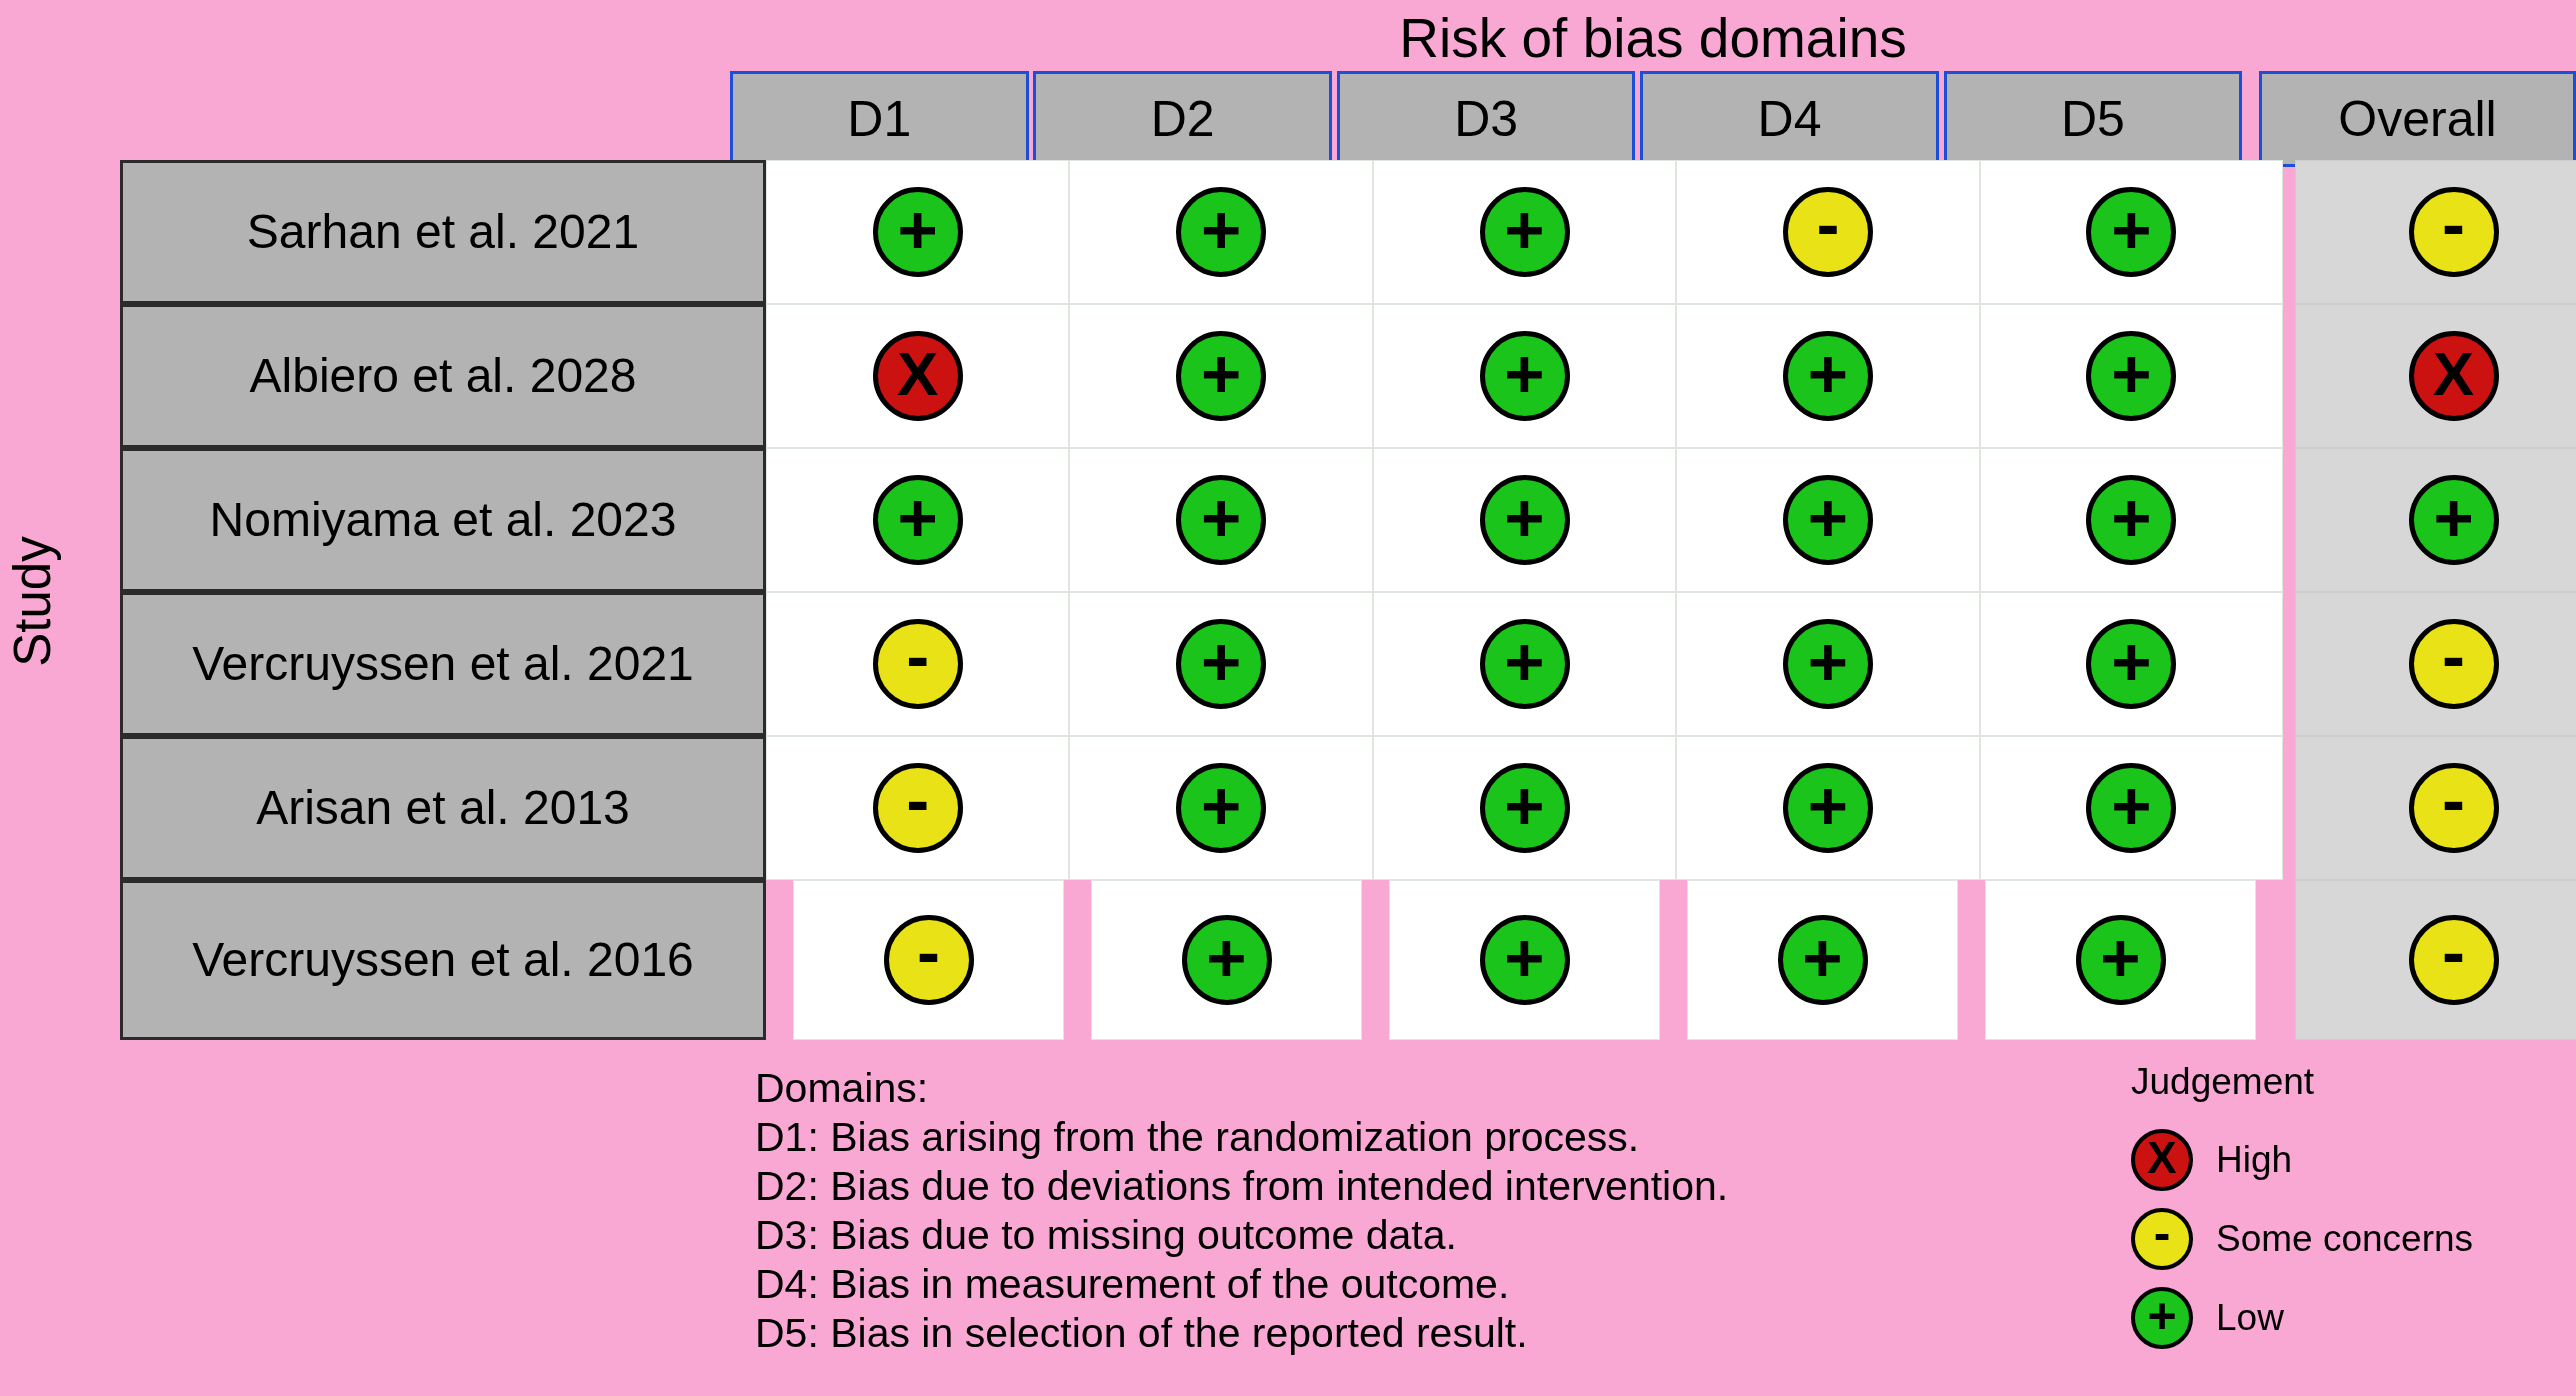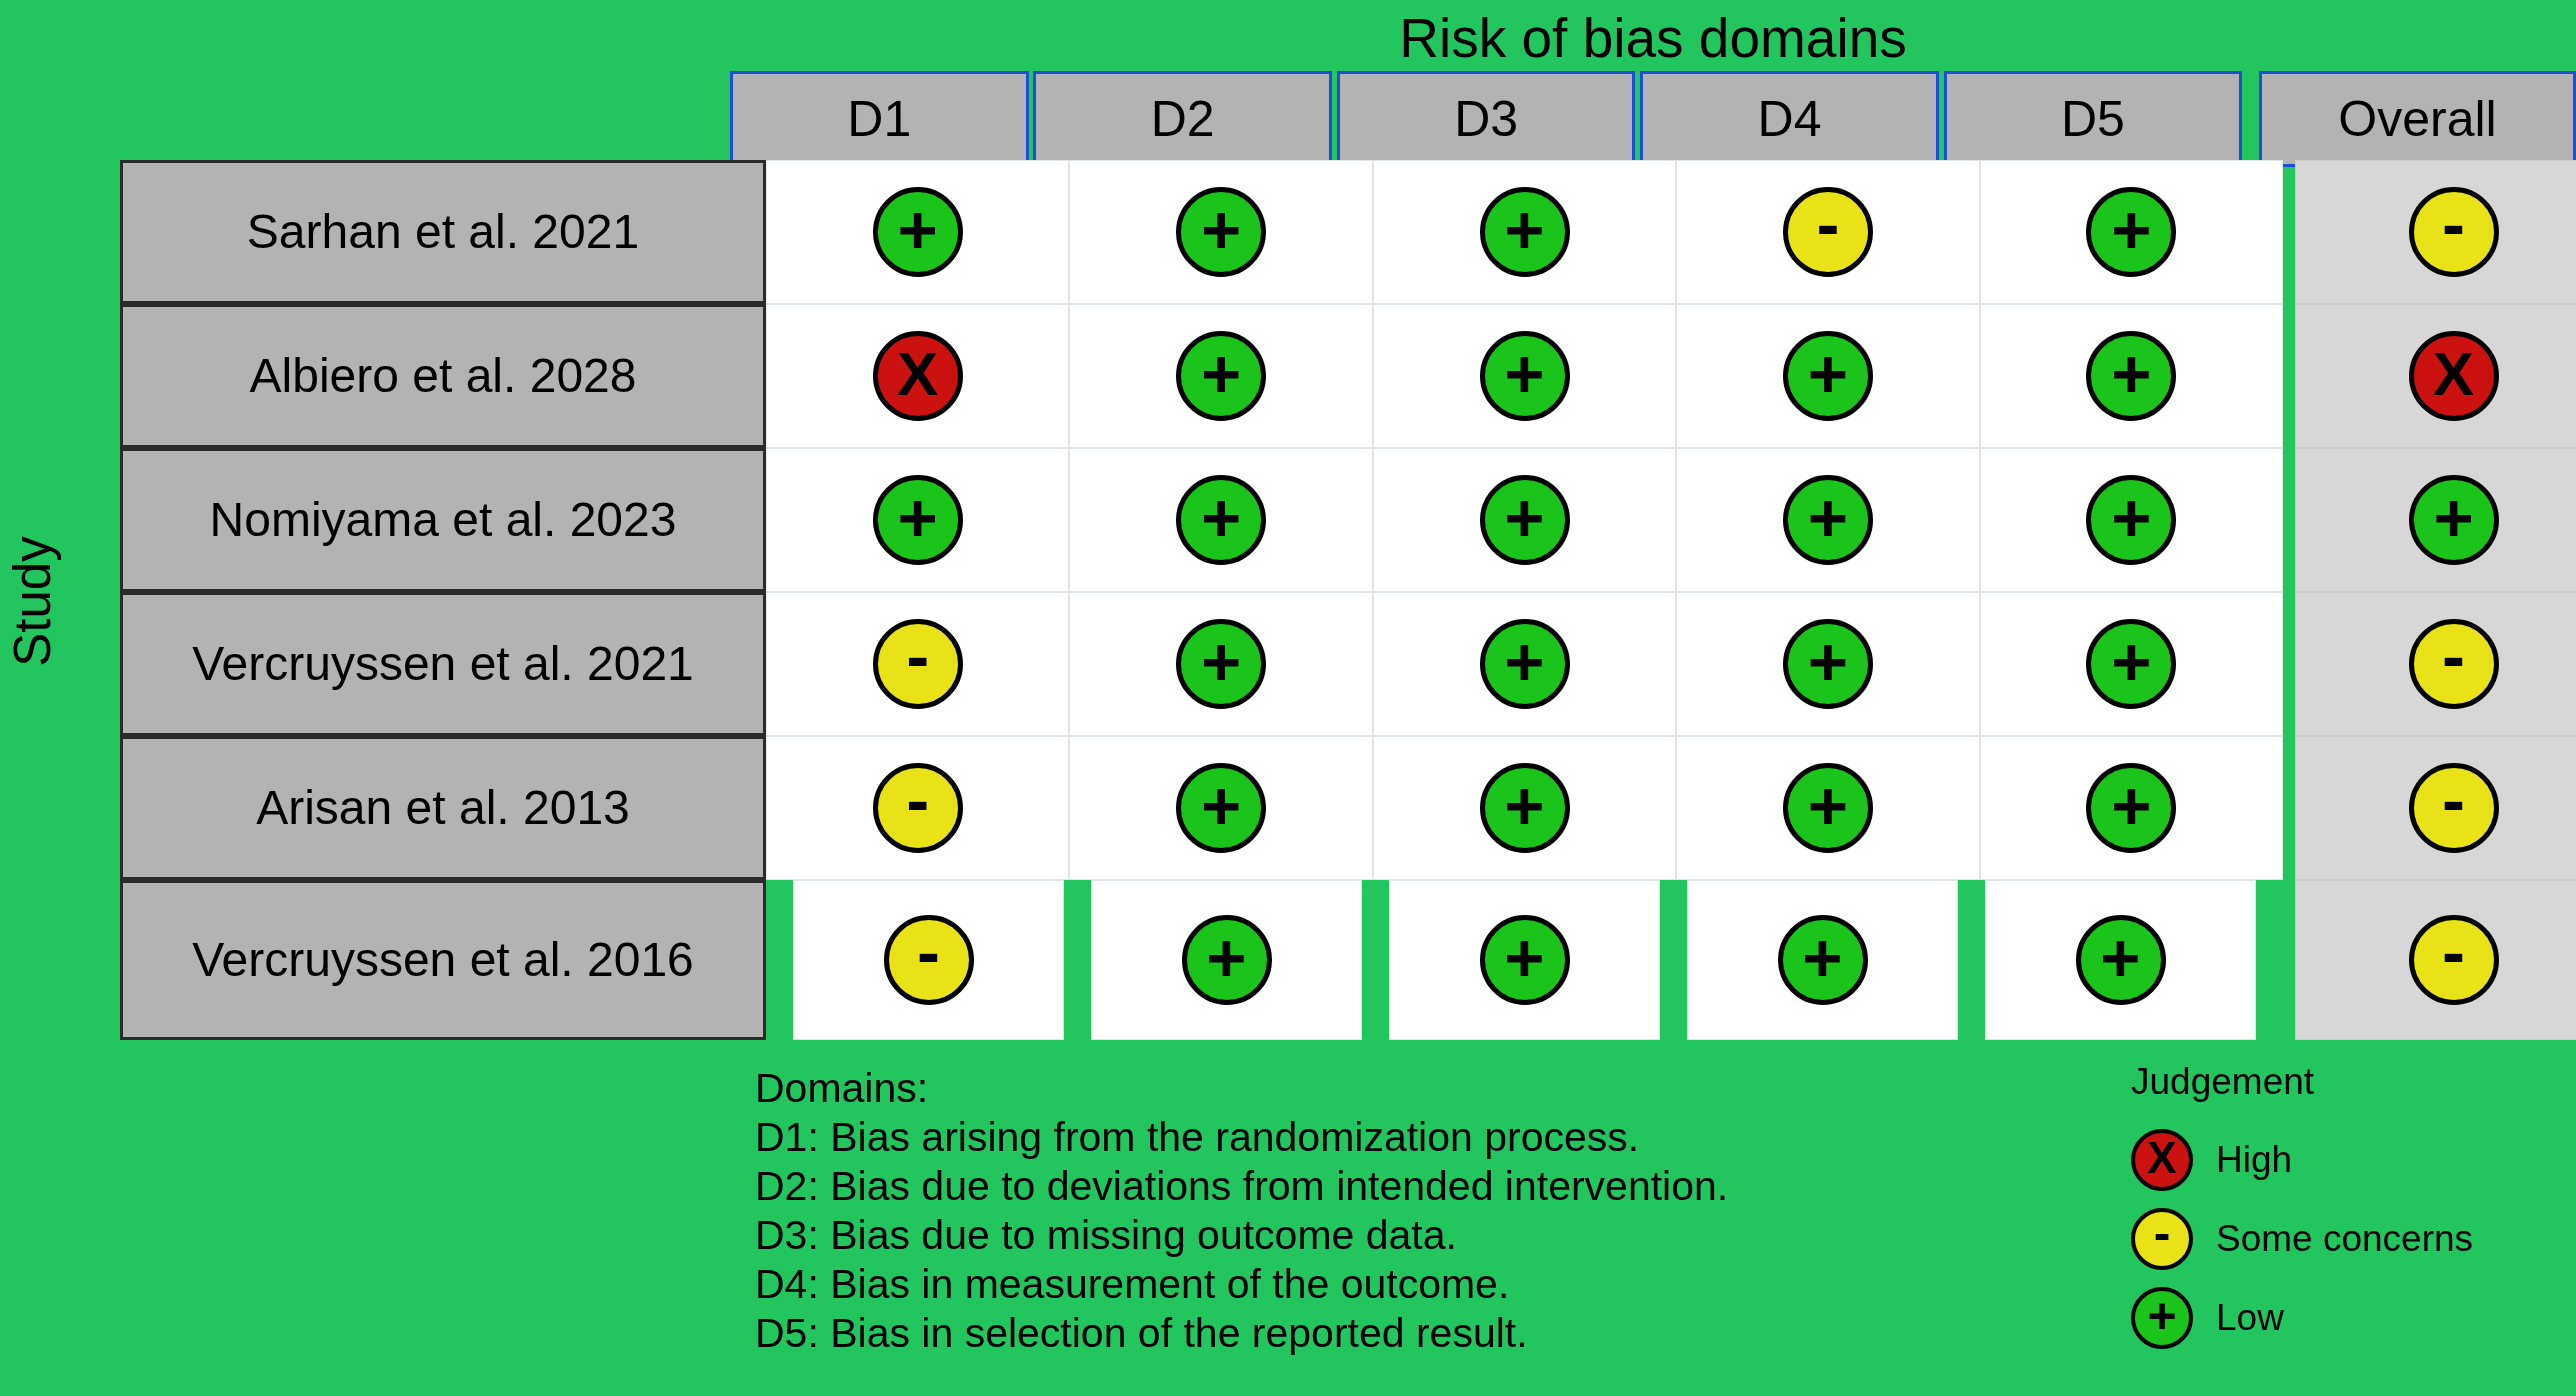--- a/index.html
+++ b/index.html
@@ -8,21 +8,21 @@
     background: #ffffff;
   }
   body {
     font-family: "Liberation Sans", sans-serif;
     color: #000000;
   }
   #root {
     position: relative;
     width: 2576px;
     height: 1396px;
-    background: #22c55e;
+    background: #f9a8d4;
     overflow: hidden;
   }
 
   
   .plot-title {
     position: absolute;
     left: 730px;
     top: 4.8px;
     width: 1846px;
     text-align: center;

